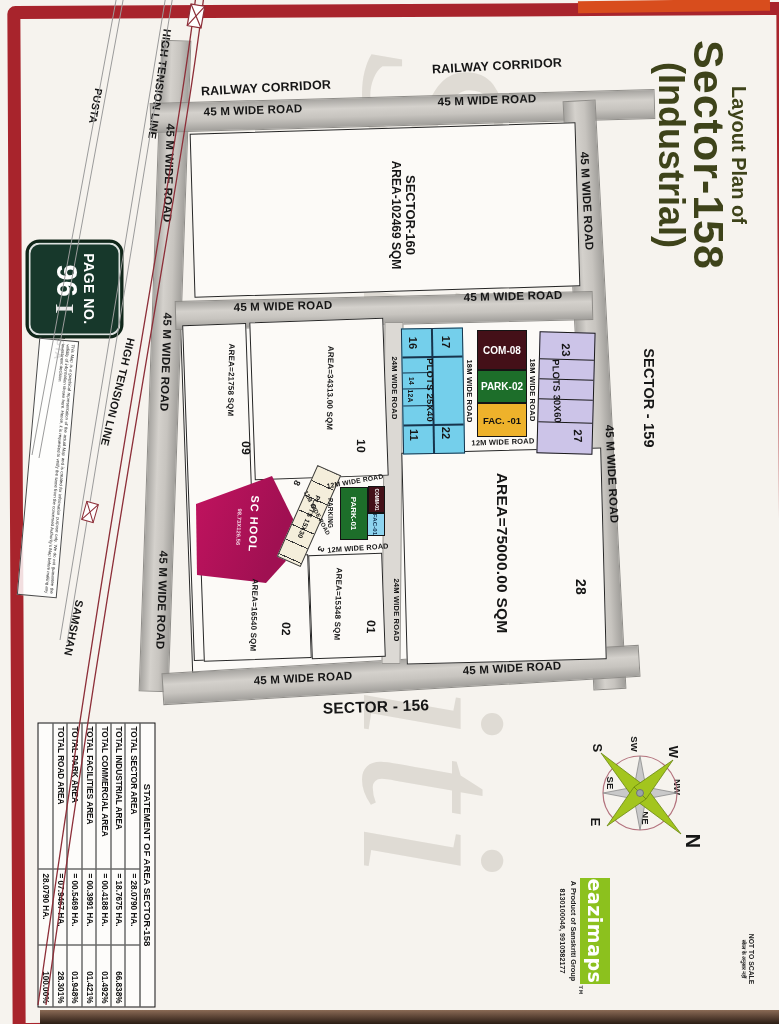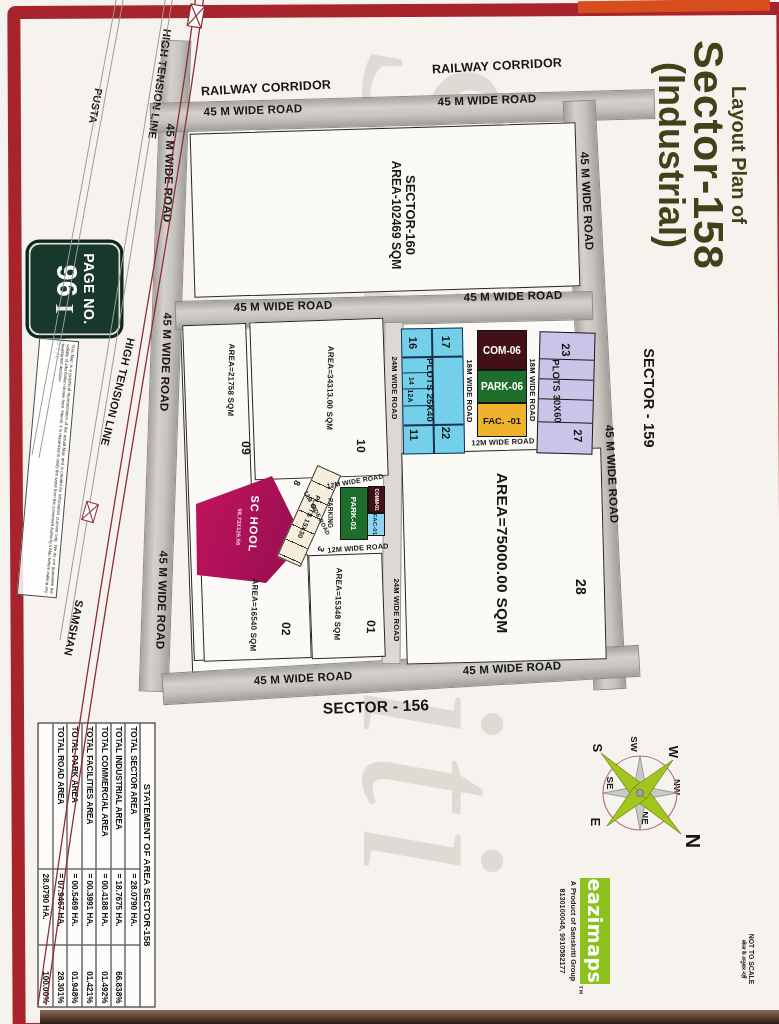--- a/index.html
+++ b/index.html
@@ -132,24 +132,24 @@
 </div>
 
 <div class="purplestrip">
   <div class="ps-line" style="top:26px;"></div>
   <div class="ps-line" style="top:46px;"></div>
   <div class="ps-line" style="top:66px;"></div>
   <div class="ps-line" style="top:89px;"></div>
 </div>
 
 <div class="cblock" style="left:477px;top:330px;width:50px;height:40px;background:#441018;color:#fff;font-size:10px;">
-    <span>COM-06</span>
+    <span>COM-08</span>
   </div>
 <div class="cblock" style="left:477px;top:370px;width:50px;height:33px;background:#1d6e2a;color:#fff;font-size:10px;">
-    <span>PARK-06</span>
+    <span>PARK-02</span>
   </div>
 <div class="cblock" style="left:477px;top:403px;width:50px;height:34px;background:#eeb22b;color:#111;font-size:9.5px;">
     <span>FAC. -01</span>
   </div>
 
 <div class="cblock" style="left:340px;top:487px;width:28px;height:53px;background:#1d6e2a;color:#fff;font-size:8px;">
     <span style="transform:rotate(90deg);white-space:nowrap;">PARK-01</span>
   </div>
 <div class="cblock" style="left:368px;top:486px;width:17px;height:27px;background:#441018;color:#fff;font-size:4.8px;">
     <span style="transform:rotate(90deg);white-space:nowrap;">COMM-01</span>

